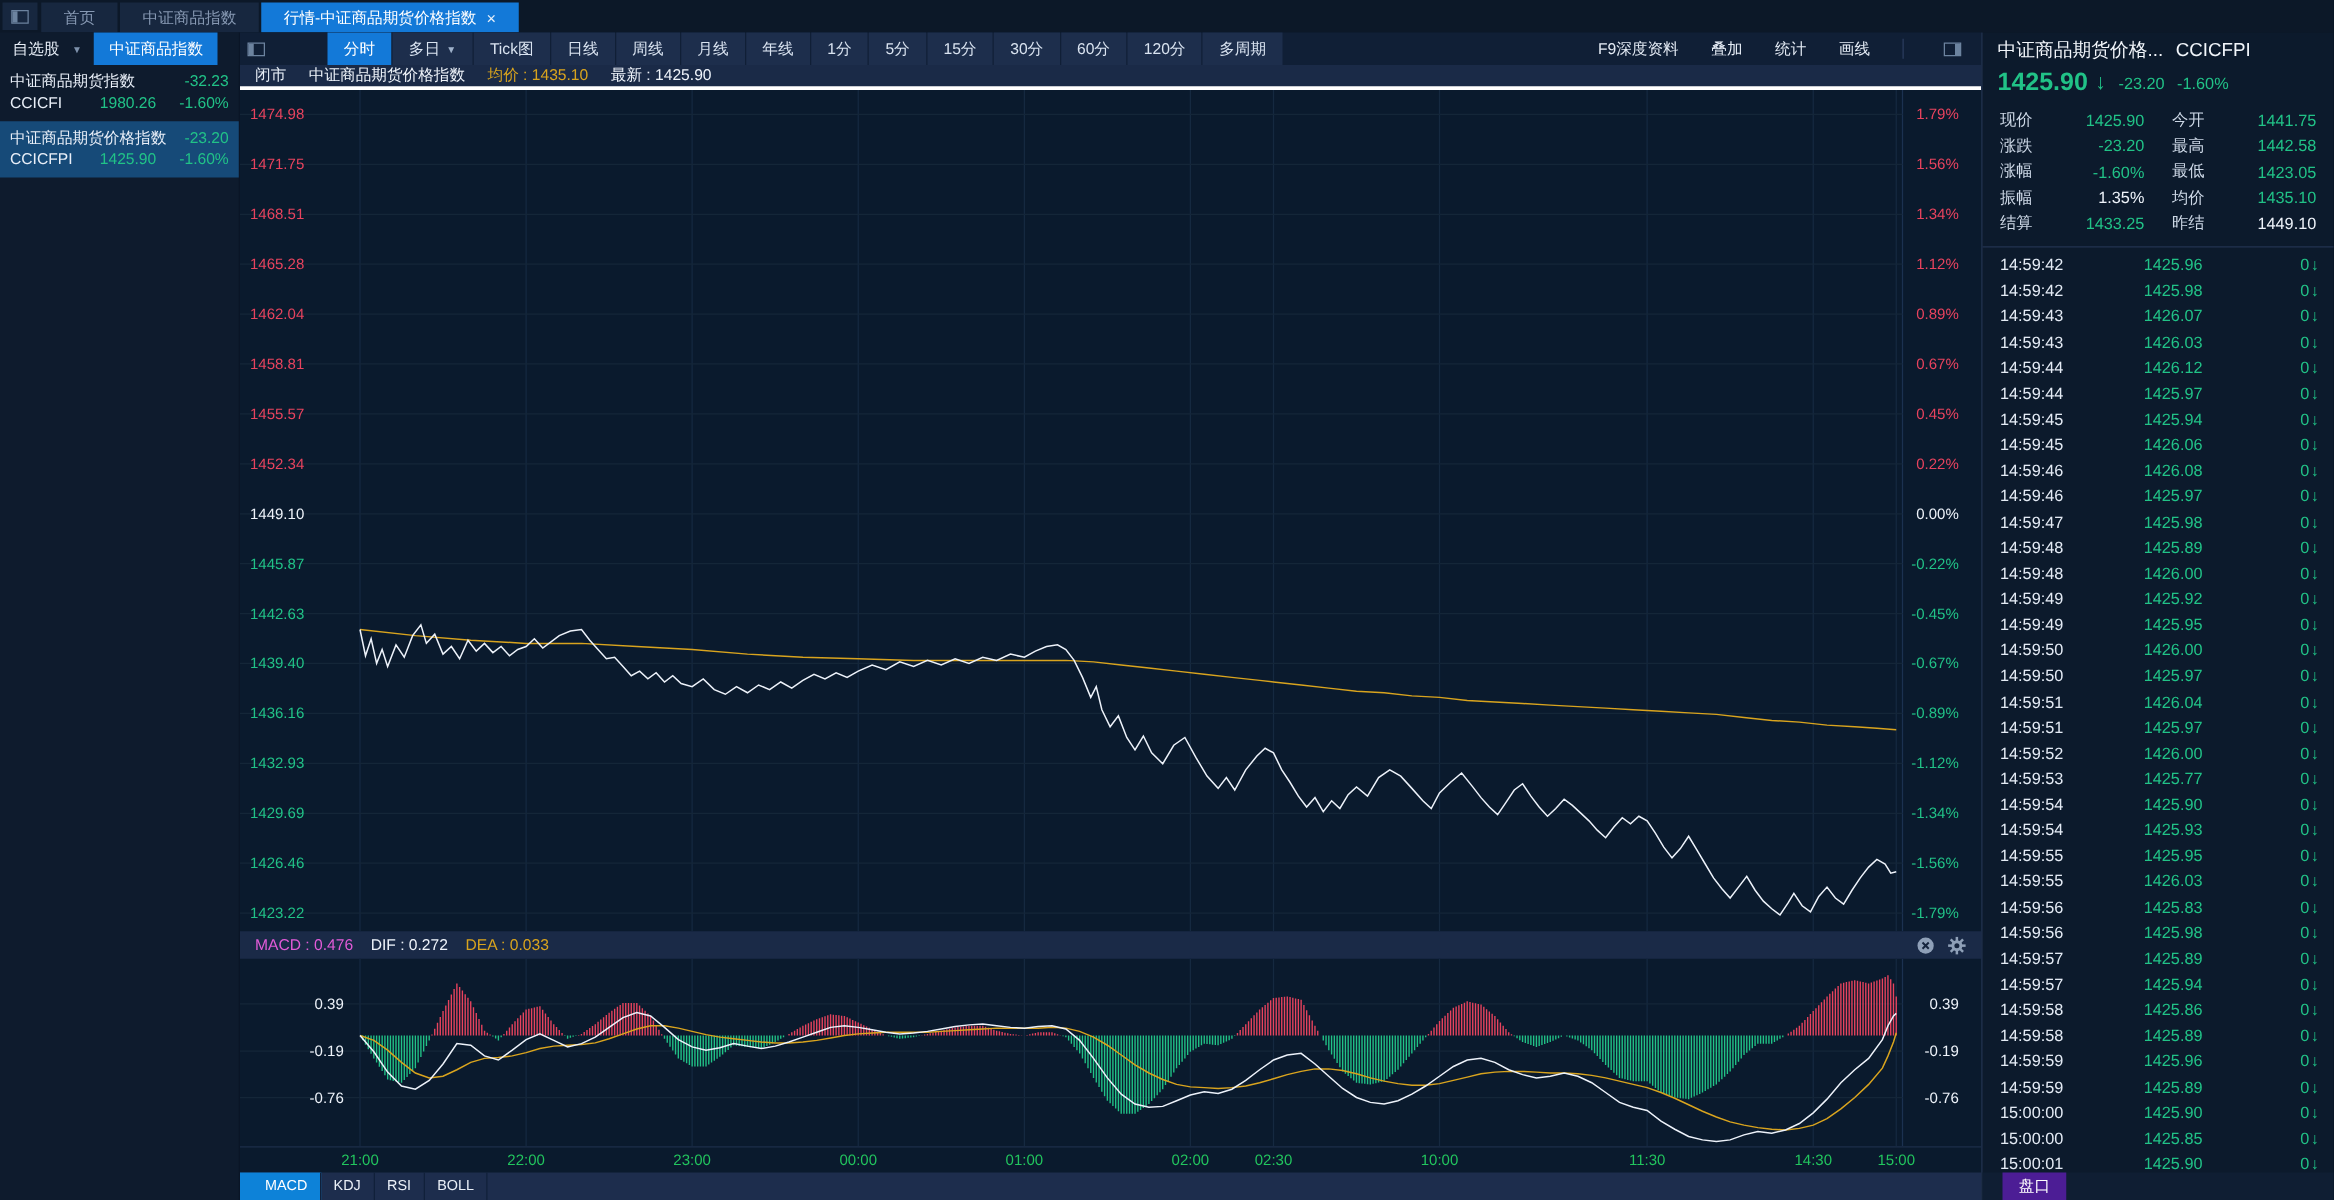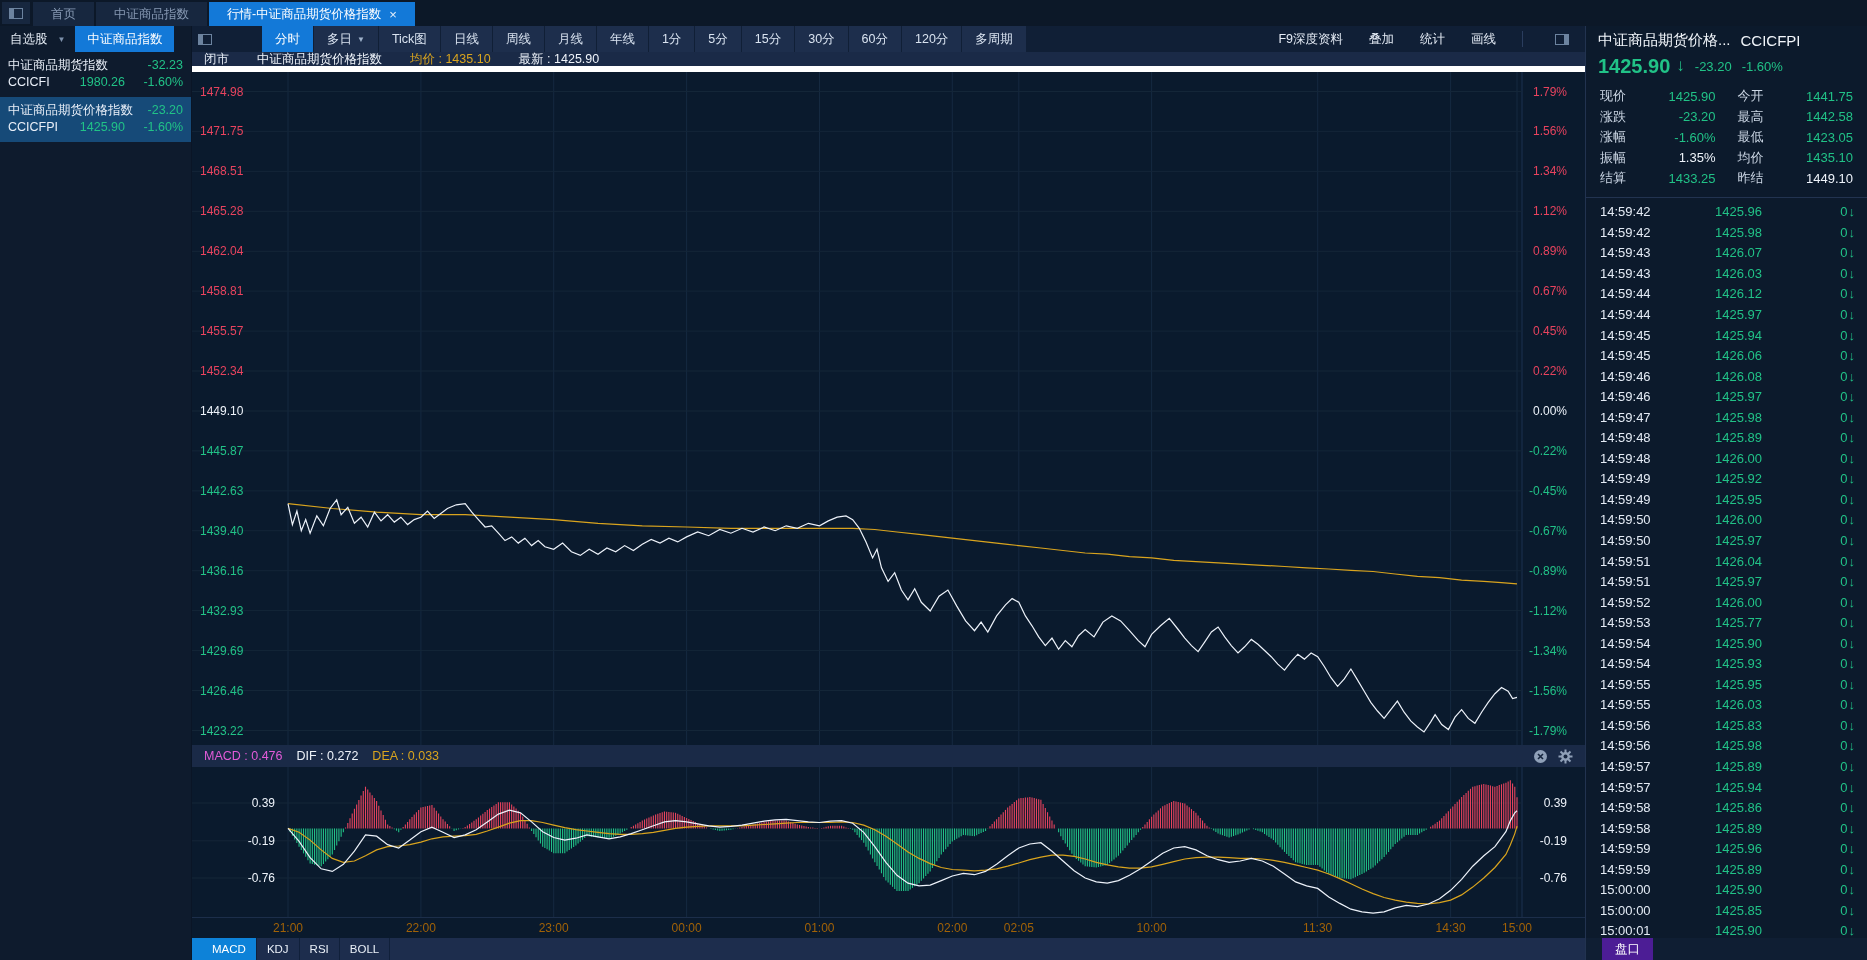--- a/index.html
+++ b/index.html
@@ -48,37 +48,37 @@
   #period-buttons{display:flex;align-items:stretch;padding-left:44px;}
   .pbtn{display:flex;align-items:center;gap:5px;padding:0 13px;margin-right:1px;background:var(--bg-btn);
     color:#d9e3f0;font-size:12.5px;cursor:pointer;white-space:nowrap;}
   .pbtn.active{background:var(--accent);color:#fff;}
   .pbtn .caret{font-size:8px;color:#9fb2cb;}
   #toolbar-actions{margin-left:auto;display:flex;align-items:center;gap:26px;padding-right:10px;}
   #toolbar-actions .tact{font-size:12.5px;color:#e4ebf5;cursor:pointer;white-space:nowrap;}
   #toolbar-actions .vsep{width:1px;height:16px;background:#2a3d5e;}
 
   #chart-header{position:absolute;left:0;top:26px;width:100%;height:20px;background:var(--bg-bar);
-    display:flex;align-items:center;gap:28px;padding:0 12px;font-size:12.5px;border-bottom:6px solid #ffffff;}
+    display:flex;align-items:center;gap:18px;padding:0 12px;font-size:12.5px;border-bottom:3px solid #ffffff;}
   #chart-header .mkt{color:#e6edf6;}
   #chart-header .inst{color:#f0f5fb;}
   #chart-header .avg{color:var(--yellow);}
   #chart-header .last{color:#eef3fa;}
 
   #main-chart{position:absolute;left:0;top:46px;width:1393px;height:673px;}
   #macd-header{position:absolute;left:0;top:719px;width:100%;height:22px;background:var(--bg-bar);
     display:flex;align-items:center;gap:14px;padding:0 12px;font-size:12.5px;}
   #macd-header .m-macd{color:var(--magenta);}
   #macd-header .m-dif{color:#eef3fa;}
   #macd-header .m-dea{color:var(--yellow);}
   #macd-icons{margin-left:auto;display:flex;align-items:center;gap:10px;}
   #macd-icons svg{cursor:pointer;}
   #macd-chart{position:absolute;left:0;top:741px;width:1393px;height:150px;}
   #time-axis{position:absolute;left:0;top:891px;width:100%;height:21px;border-top:1px solid #1c2e4a;}
-  #time-axis .tlab{position:absolute;top:3px;transform:translateX(-50%);font-size:12px;color:#a16207;white-space:nowrap;}
+  #time-axis .tlab{position:absolute;top:3px;transform:translateX(-50%);font-size:12px;color:#22c55e;white-space:nowrap;}
   #indicator-bar{position:absolute;left:0;top:912px;width:100%;height:22px;background:#1d2d4d;display:flex;align-items:stretch;}
   .ind-tab{display:flex;align-items:center;padding:0 10px;font-size:11.5px;color:#eaf0f8;cursor:pointer;border-right:1px solid #10203a;}
   .ind-tab.active{background:#0d82d8;color:#fff;padding-left:20px;}
 
   
   #rightpanel{position:absolute;left:1585px;top:26px;width:282px;height:934px;background:#0c1a2c;border-left:1px solid var(--line);display:flex;flex-direction:column;}
   #rp-title{height:26px;display:flex;align-items:center;gap:10px;padding:2px 12px 0 12px;font-size:15px;color:#f2f6fb;}
   #rp-price-row{height:28px;display:flex;align-items:center;gap:10px;padding:0 12px;}
   #rp-price{font-size:20px;font-weight:bold;color:var(--down);}
   #rp-arrow{font-size:17px;font-weight:bold;color:var(--down);margin-left:-4px;}
@@ -895,21 +895,21 @@
           <polyline points="96.0,61.4 107.1,65.3 118.1,73.1 129.2,82.9 140.3,91.4 151.4,95.3 162.4,94.0 173.5,88.8 184.6,82.9 195.6,79.7 206.7,79.0 217.8,77.7 228.9,75.1 239.9,71.8 251.0,69.9 262.1,69.2 273.2,68.6 284.2,67.3 295.3,64.0 306.4,60.1 317.4,56.2 328.5,53.6 339.6,53.6 350.7,55.5 361.7,58.1 372.8,60.7 383.9,62.7 394.9,64.0 406.0,65.3 417.1,66.6 428.2,67.3 439.2,67.3 450.3,66.6 461.4,65.3 472.5,63.4 483.5,61.4 494.6,60.1 505.7,59.4 516.7,58.8 527.8,58.8 538.9,58.8 550.0,58.8 561.0,58.1 572.1,57.5 583.2,56.8 594.2,56.2 605.3,55.5 616.4,55.5 627.5,55.5 638.5,55.5 649.6,54.9 660.7,55.5 671.7,58.1 682.8,62.7 693.9,69.2 705.0,77.0 716.0,84.9 727.1,91.4 738.2,96.6 749.3,100.5 760.3,102.5 771.4,103.1 782.5,103.8 793.5,103.1 804.6,101.8 815.7,99.2 826.8,96.0 837.8,92.7 848.9,90.1 860.0,88.1 871.0,88.1 882.1,89.4 893.2,92.0 904.3,95.3 915.3,97.9 926.4,99.9 937.5,101.2 948.5,101.2 959.6,99.9 970.7,97.3 981.8,94.7 992.8,92.0 1003.9,90.7 1015.0,90.1 1026.1,90.1 1037.1,90.7 1048.2,91.4 1059.3,91.4 1070.3,92.0 1081.4,93.3 1092.5,95.3 1103.6,97.9 1114.6,100.5 1125.7,103.1 1136.8,107.0 1147.8,111.6 1158.9,116.8 1170.0,122.0 1181.1,126.6 1192.1,130.5 1203.2,133.1 1214.3,135.1 1225.4,136.4 1236.4,137.0 1247.5,135.7 1258.6,133.1 1269.6,127.9 1280.7,120.1 1291.8,111.0 1302.9,100.5 1313.9,87.5 1318.4,77.7 1322.8,66.6 1325.0,59.2" fill="none" stroke="#d9a41e" stroke-width="1.2"></polyline>
           <polyline points="96.0,61.4 107.1,74.4 118.1,90.7 129.2,101.8 140.3,104.4 151.4,97.3 162.4,84.2 173.5,67.9 184.6,69.2 195.6,77.7 206.7,81.0 217.8,73.1 228.9,64.7 239.9,60.1 251.0,65.3 262.1,70.5 273.2,67.9 284.2,62.7 295.3,54.9 306.4,47.1 317.4,43.1 328.5,45.8 339.6,54.9 350.7,64.7 361.7,70.5 372.8,73.1 383.9,71.2 394.9,67.9 406.0,69.9 417.1,71.8 428.2,69.9 439.2,66.6 450.3,62.7 461.4,58.8 472.5,54.9 483.5,53.6 494.6,54.9 505.7,56.8 516.7,58.8 527.8,60.1 538.9,59.4 550.0,58.1 561.0,56.2 572.1,54.2 583.2,52.9 594.2,52.3 605.3,53.6 616.4,54.9 627.5,55.5 638.5,54.2 649.6,53.6 660.7,56.2 671.7,65.3 682.8,79.7 693.9,95.3 705.0,108.3 716.0,116.2 727.1,118.8 738.2,118.1 749.3,113.6 760.3,109.0 771.4,106.4 782.5,107.7 793.5,104.4 804.6,97.3 815.7,88.8 826.8,81.0 837.8,77.0 848.9,75.7 860.0,84.2 871.0,94.0 882.1,103.8 893.2,111.0 904.3,114.9 915.3,116.2 926.4,113.6 937.5,108.3 948.5,101.8 959.6,94.0 970.7,86.2 981.8,81.0 992.8,79.7 1003.9,82.9 1015.0,88.8 1026.1,92.7 1037.1,95.3 1048.2,94.0 1059.3,91.4 1070.3,94.0 1081.4,99.2 1092.5,107.0 1103.6,114.9 1114.6,118.8 1125.7,121.4 1136.8,129.9 1147.8,136.4 1158.9,142.2 1170.0,144.9 1181.1,146.2 1192.1,144.9 1203.2,140.9 1214.3,138.3 1225.4,139.6 1236.4,137.0 1247.5,131.8 1258.6,123.3 1269.6,112.3 1280.7,99.2 1291.8,88.8 1302.9,79.7 1313.9,64.7 1318.4,53.6 1322.8,45.8 1325.0,43.7" fill="none" stroke="#edf2fa" stroke-width="1.2"></polyline>
         </svg></div>
     <div id="time-axis">
         <span class="tlab" style="left: 96px;">21:00</span>
         <span class="tlab" style="left: 228.9px;">22:00</span>
         <span class="tlab" style="left: 361.7px;">23:00</span>
         <span class="tlab" style="left: 494.6px;">00:00</span>
         <span class="tlab" style="left: 627.5px;">01:00</span>
         <span class="tlab" style="left: 760.3px;">02:00</span>
-        <span class="tlab" style="left: 826.8px;">02:05</span>
+        <span class="tlab" style="left: 826.8px;">02:30</span>
         <span class="tlab" style="left: 959.6px;">10:00</span>
         <span class="tlab" style="left: 1125.7px;">11:30</span>
         <span class="tlab" style="left: 1258.6px;">14:30</span>
         <span class="tlab" style="left: 1325px;">15:00</span>
       </div>
     <div id="indicator-bar">
         <div class="ind-tab active">MACD</div>
         <div class="ind-tab">KDJ</div>
         <div class="ind-tab">RSI</div>
         <div class="ind-tab">BOLL</div>

